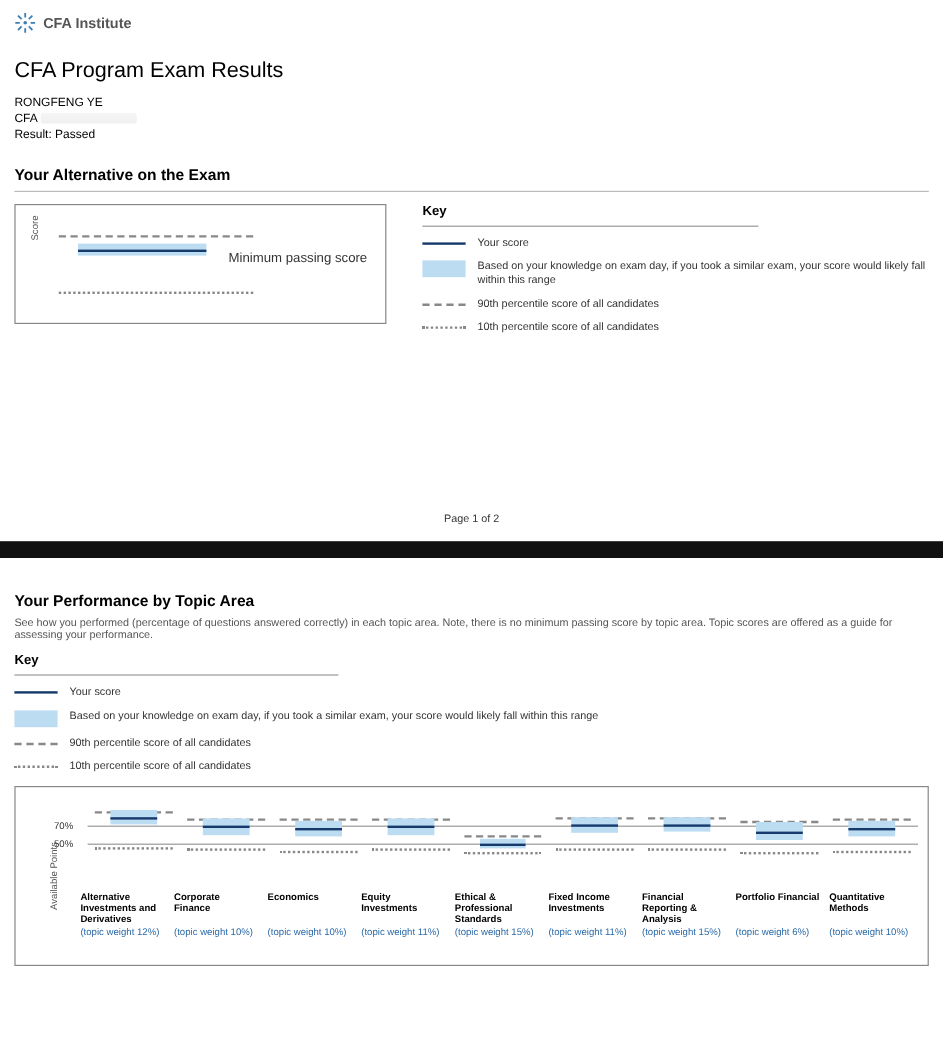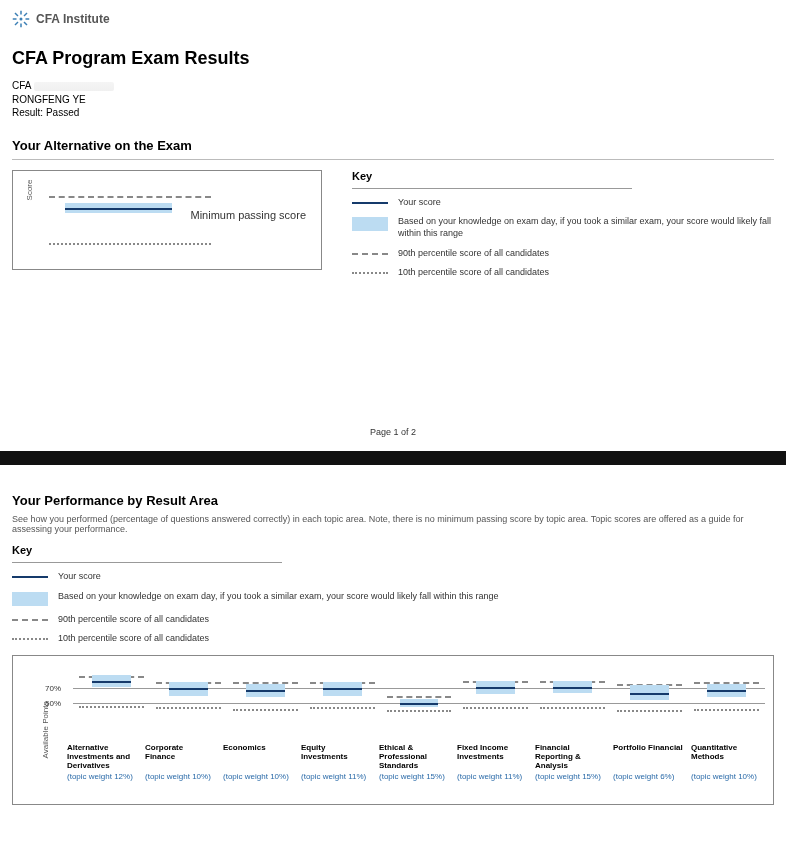--- a/index.html
+++ b/index.html
@@ -23,21 +23,21 @@
   .logo-mark {
     width: 18px; height: 18px;
   }
   .logo-text {
     font-size: 12px;
     color: #555;
     font-weight: 600;
   }
   h1 {
     font-size: 18px;
-    font-weight: 700;
+    font-weight: 400;
     margin: 20px 0 10px 0;
   }
   .meta-block div {
     font-size: 10px;
     line-height: 1.35;
   }
   .redact {
     display:inline-block;
     background: linear-gradient(#f5f5f5,#f0f0f0);
     color: transparent;
@@ -199,24 +199,24 @@
             <line x1="8" y1="16" x2="4" y2="20"></line>
         </g>
       </g>
     </svg>
     <span class="logo-text">CFA Institute</span>
   </div>
 
   <h1>CFA Program Exam Results</h1>
 
   <div class="meta-block">
+    <div>RONGFENG YE</div>
     <div>
       <span>CFA</span> <span class="redact" style="width:80px;height:9px"></span>
     </div>
-    <div>RONGFENG YE</div>
     <div>
       <span>Result:</span> <span>Passed</span>
     </div>
   </div>
 
   <h2>Your Alternative on the Exam</h2>
   <hr class="hr">
 
   <div class="perf-row">
     <div class="score-box">
@@ -258,21 +258,21 @@
       </div>
     </div>
   </div>
 
   <div class="page-num">Page 1 of 2</div>
 </div>
 
 <div class="black-divider"></div>
 
 <div class="page">
-  <h2>Your Performance by Result Area</h2>
+  <h2>Your Performance by Topic Area</h2>
   <div class="note">See how you performed (percentage of questions answered correctly) in each topic area. Note, there is no minimum passing score by topic area. Topic scores are offered as a guide for assessing your performance.</div>
 
   <div class="key2">
     <div class="key-title">Key</div>
     <div class="key-rule"></div>
     <div class="key-row">
       <div class="key-swatch">
           <div class="sw-line"></div>
         </div>
       <div class="key-text">Your score</div>

